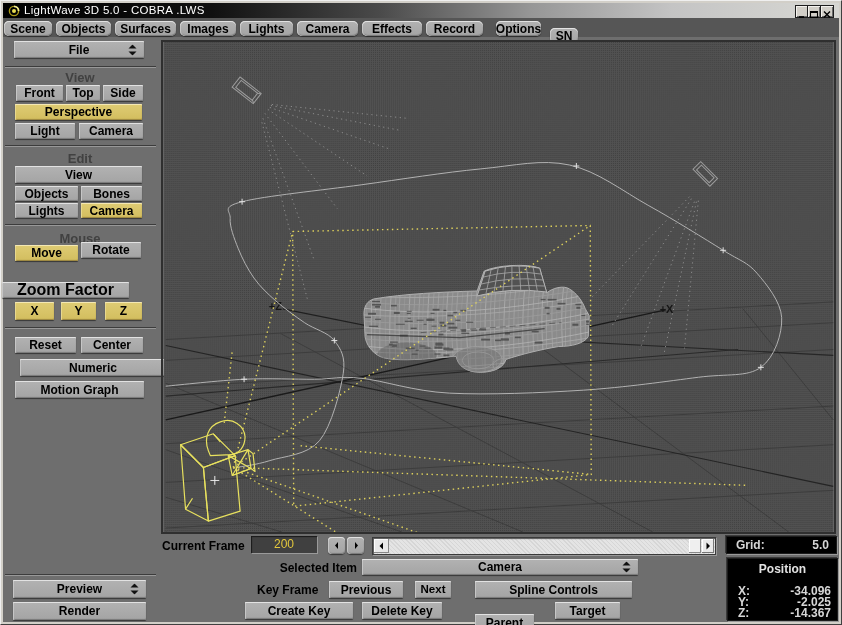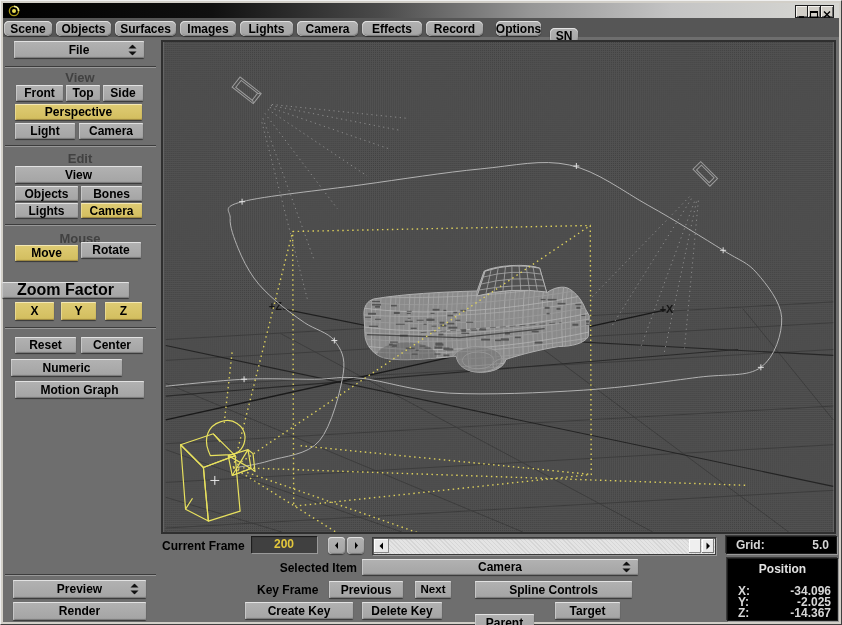--- a/index.html
+++ b/index.html
@@ -21,20 +21,21 @@
 .blackbox{position:absolute;background:#000;border:1px solid #1c1c1c;box-shadow:1px 1px 0 #9a9a9a,-1px -1px 0 #3a3a3a;color:#d6d6d6;font-weight:bold}
 </style></head><body>
 <div id="frame"></div>
 <div id="inner"></div>
 <div id="title">
     <svg style="position:absolute;left:5px;top:2px" width="12" height="12" viewBox="0 0 12 12">
 <circle cx="6" cy="6" r="4.6" fill="none" stroke="#a89818" stroke-width="1.4"></circle>
 <circle cx="6" cy="6" r="2" fill="#e8dc50"></circle>
 <path d="M6,1.4 A4.6,4.6 0 0 1 10.6,6" stroke="#f0ea90" stroke-width="1.8" fill="none"></path>
     </svg>
+<span>LightWave 3D 5.0 - COBRA .LWS</span>
   </div>
 <div style="position:absolute;left:796px;top:6px;width:12px;height:11px;background:#d2cfc8;box-shadow:inset 1px 1px 0 #f4f2ee,inset -1px -1px 0 #6a6a6a,0 0 0 1px #1e1e1e"><svg width="12" height="11" viewBox="0 0 12 11">
       <path d="M3,8 H8" stroke="#000" stroke-width="1.6"></path>
     </svg></div>
 <div style="position:absolute;left:808px;top:6px;width:12px;height:11px;background:#d2cfc8;box-shadow:inset 1px 1px 0 #f4f2ee,inset -1px -1px 0 #6a6a6a,0 0 0 1px #1e1e1e"><svg width="12" height="11" viewBox="0 0 12 11">
       <path d="M2.5,2.5 H9.5 V8.5 H2.5 Z" fill="none" stroke="#000" stroke-width="1.1"></path>
       <path d="M2.5,3.2 H9.5" stroke="#000" stroke-width="1.6"></path>
     </svg></div>
 <div style="position:absolute;left:821px;top:6px;width:12px;height:11px;background:#d2cfc8;box-shadow:inset 1px 1px 0 #f4f2ee,inset -1px -1px 0 #6a6a6a,0 0 0 1px #1e1e1e"><svg width="12" height="11" viewBox="0 0 12 11">
       <path d="M3,2.5 L9,8.5 M9,2.5 L3,8.5" stroke="#000" stroke-width="1.4"></path>
@@ -76,21 +77,21 @@
 <div class="lbl" style="left:0;top:231px;width:160px">Mouse</div>
 <div class="b y" style="left:15px;top:245px;width:63px;height:16px;font-size:12px">Move</div>
 <div class="b" style="left:81px;top:242px;width:60px;height:16px;font-size:12px">Rotate</div>
 <div class="b" style="left:2px;top:282px;width:127px;height:16px;font-size:16px">Zoom Factor</div>
 <div class="b y" style="left:15px;top:302px;width:39px;height:18px;font-size:12px">X</div>
 <div class="b y" style="left:61px;top:302px;width:35px;height:18px;font-size:12px">Y</div>
 <div class="b y" style="left:105px;top:302px;width:37px;height:18px;font-size:12px">Z</div>
 <div class="sep" style="left:5px;top:327px;width:151px"></div>
 <div class="b" style="left:15px;top:337px;width:61px;height:16px;font-size:12px">Reset</div>
 <div class="b" style="left:81px;top:337px;width:62px;height:16px;font-size:12px">Center</div>
-<div class="b" style="left:11px;top:359px;width:111px;height:17px;font-size:12px">Numeric</div>
+<div class="b" style="left:20px;top:359px;width:146px;height:17px;font-size:12px">Numeric</div>
 <div class="b" style="left:15px;top:381px;width:129px;height:17px;font-size:12px">Motion Graph</div>
 <div class="sep" style="left:5px;top:574px;width:151px"></div>
 <div class="b" style="left:13px;top:580px;width:133px;height:18px">Preview<span class="dm">
       <svg width="9" height="11" viewBox="0 0 9 11">
         <path d="M4.5,0 L8.5,4 H0.5 Z M4.5,11 L0.5,7 H8.5 Z" fill="#111"></path>
       </svg>
     </span></div>
 <div class="b" style="left:13px;top:602px;width:133px;height:18px;font-size:12px">Render</div>
 <div id="vpbox">
     <svg id="vp" width="675" height="494" viewBox="161 40 675 494">
@@ -359,21 +360,21 @@
 <path d="M178,446 L183,511 L206,523 L201,469 Z"></path>
 <path d="M201,469 L233,457 L238,513 L206,523 Z"></path>
 <path d="M211,435 L218,443 M183,511 L190,500"></path>
 <path d="M226,457 L246,451 L249,470 L230,477 Z M226,457 L249,470 M246,451 L230,477"></path>
 <path d="M246,451 L251,455 L253,473 L249,470 M230,477 L249,470"></path>
 </g>
 <path d="M208,482 H217 M212.5,477.5 V486.5" stroke="#f0f0f0" stroke-width="1"></path>
 </svg>
   </div>
 <div class="blk" style="left:162px;top:539px">Current Frame</div>
-<div style="position:absolute;left:251px;top:536px;width:66px;height:17px;background:#404040;box-shadow:inset 1px 1px 1px #191919,1px 1px 0 #9a9a9a;color:#e3c73c;font-weight:bold;font-size:12px;text-align:center;line-height:17px">200</div>
+<div style="position:absolute;left:251px;top:536px;width:66px;height:17px;background:#404040;box-shadow:inset 1px 1px 1px #191919,1px 1px 0 #9a9a9a;color:#e3c73c;font-weight:normal;font-size:12px;text-align:center;line-height:17px">200</div>
 <div class="b" style="left:328px;top:537px;width:17px;height:17px;border-radius:4px">
     <svg width="12" height="13" viewBox="0 0 12 13">
       <path d="M7,3 L4,6.5 L7,10 Z" fill="#000"></path>
     </svg>
   </div>
 <div class="b" style="left:347px;top:537px;width:17px;height:17px;border-radius:4px">
     <svg width="12" height="13" viewBox="0 0 12 13">
       <path d="M5,3 L8,6.5 L5,10 Z" fill="#000"></path>
     </svg>
   </div>

